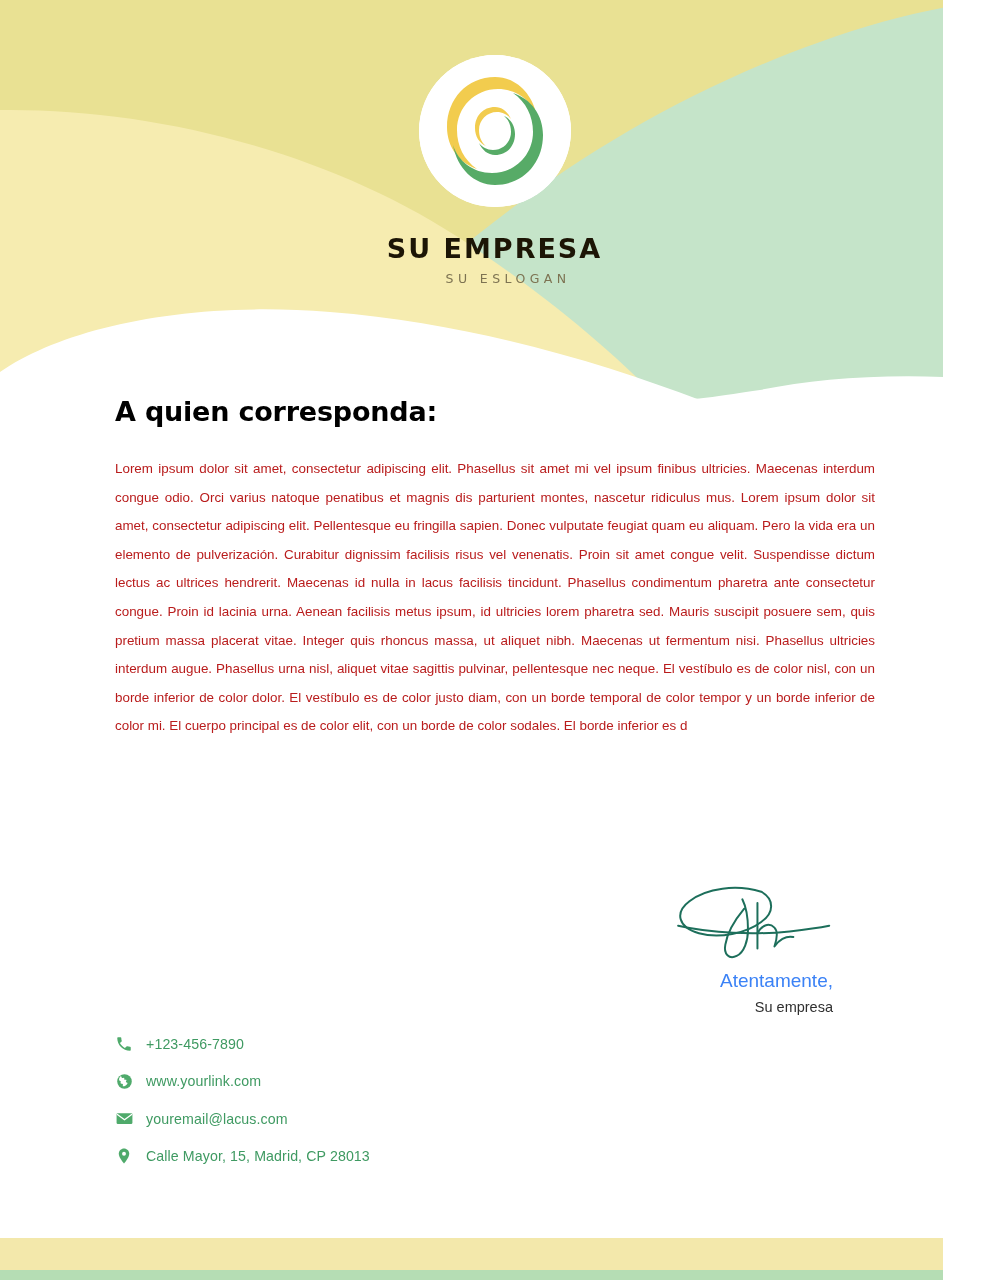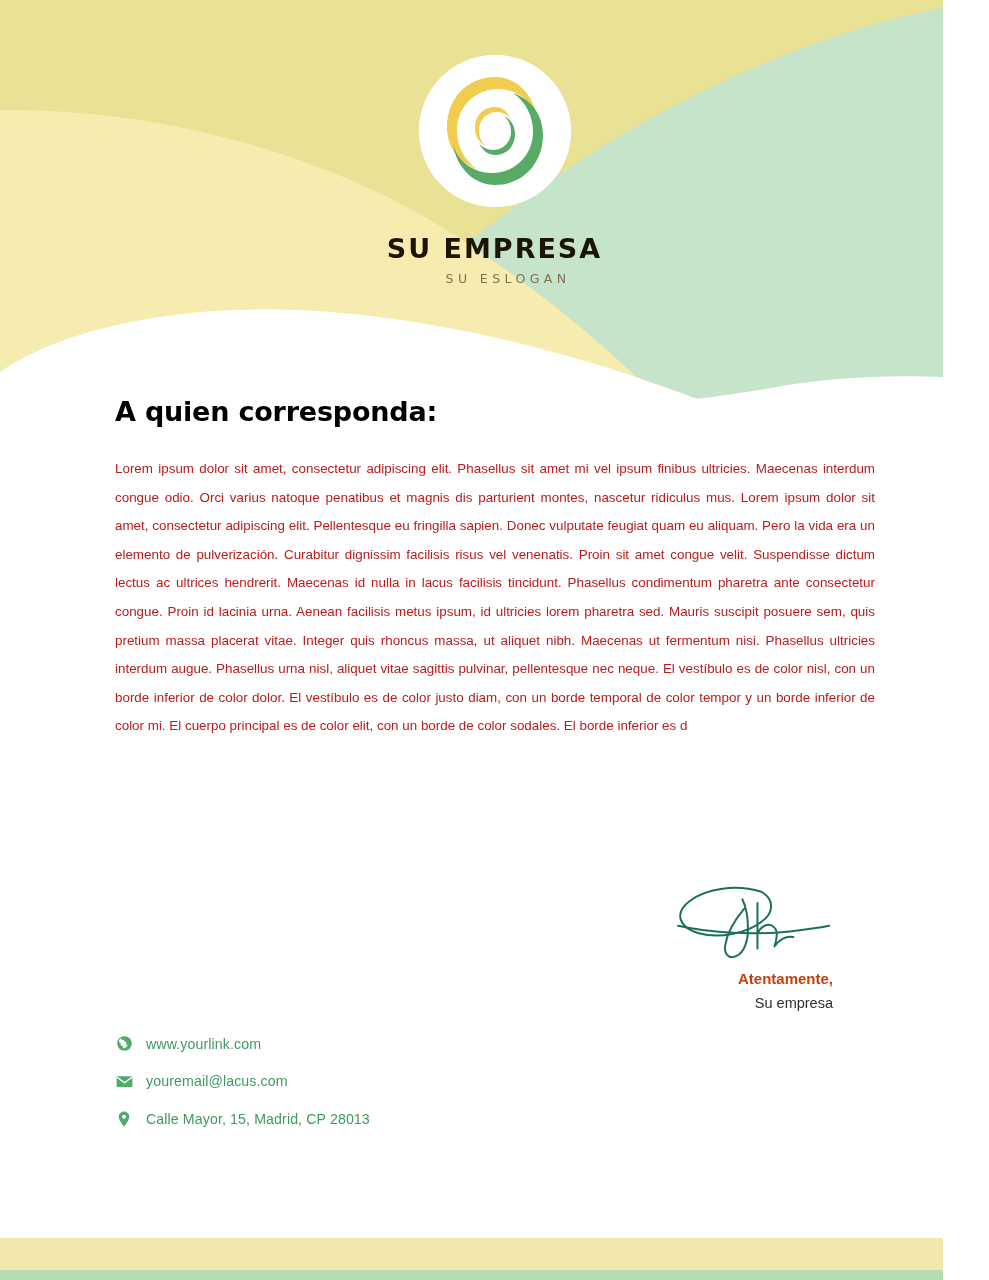--- a/index.html
+++ b/index.html
@@ -111,23 +111,23 @@
     text-align: right;
   }
   .signature-mark {
     display: block;
     margin-left: auto;
     width: 170px;
     height: 82px;
   }
   .signoff {
     font-family: "Liberation Sans", sans-serif;
-    font-size: 15px;
-    font-weight: bold;
-    color: #c2410c;
+    font-size: 19px;
+    font-weight: normal;
+    color: #3b82f6;
     margin-top: 9px;
     line-height: 1.1;
   }
   .signoff-company {
     font-family: "Liberation Sans", sans-serif;
     font-size: 14.5px;
     color: #2f2f2f;
     margin-top: 8px;
     line-height: 1.1;
   }
@@ -266,20 +266,28 @@
                  C122,54 120,64 118,70
                  C122,64 130,58 138,60"></path>
       </g>
     </svg>
     <div class="signoff">Atentamente,</div>
     <div class="signoff-company">Su empresa</div>
   </div>
 
   <div class="contact-list">
 
+    <div class="contact-row">
+      <span class="contact-icon">
+        <svg width="18" height="18" viewBox="0 0 24 24" aria-hidden="true">
+          <path fill="#4faa6b" d="M6.6 10.8c1.4 2.8 3.8 5.1 6.6 6.6l2.2-2.2c.3-.3.7-.4 1-.2 1.2.4 2.4.6 3.6.6.6 0 1 .4 1 1V20c0 .6-.4 1-1 1C10.6 21 3 13.4 3 4c0-.6.4-1 1-1h3.4c.6 0 1 .4 1 1 0 1.3.2 2.5.6 3.6.1.4 0 .7-.2 1l-2.2 2.2z"></path>
+        </svg>
+      </span>
+      <span class="contact-text">+123-456-7890</span>
+    </div>
 
     <div class="contact-row">
       <span class="contact-icon">
         <svg width="19" height="19" viewBox="0 0 24 24" aria-hidden="true">
           <circle cx="12" cy="12" r="9.2" fill="#4faa6b"></circle>
           <path fill="#ffffff" d="M7.5 5.2c.9.8.4 2 1.5 2.4 1.1.4 1.6-.8 2.4-.3.9.5-.2 1.8.6 2.4.8.6 1.9-.4 2.4.5.4.8-.9 1.4-.5 2.3.4.9 1.8.5 2 1.6-1 2.4-3.3 4-6 4-.3-1.1.6-2-.2-2.9-.8-.9-2 0-2.6-1-.5-.9.6-1.7.1-2.6-.5-.9-1.8-.5-2.1-1.6C5.1 7.9 6.1 6.2 7.5 5.2z"></path>
         </svg>
       </span>
       <span class="contact-text">www.yourlink.com</span>
     </div>

